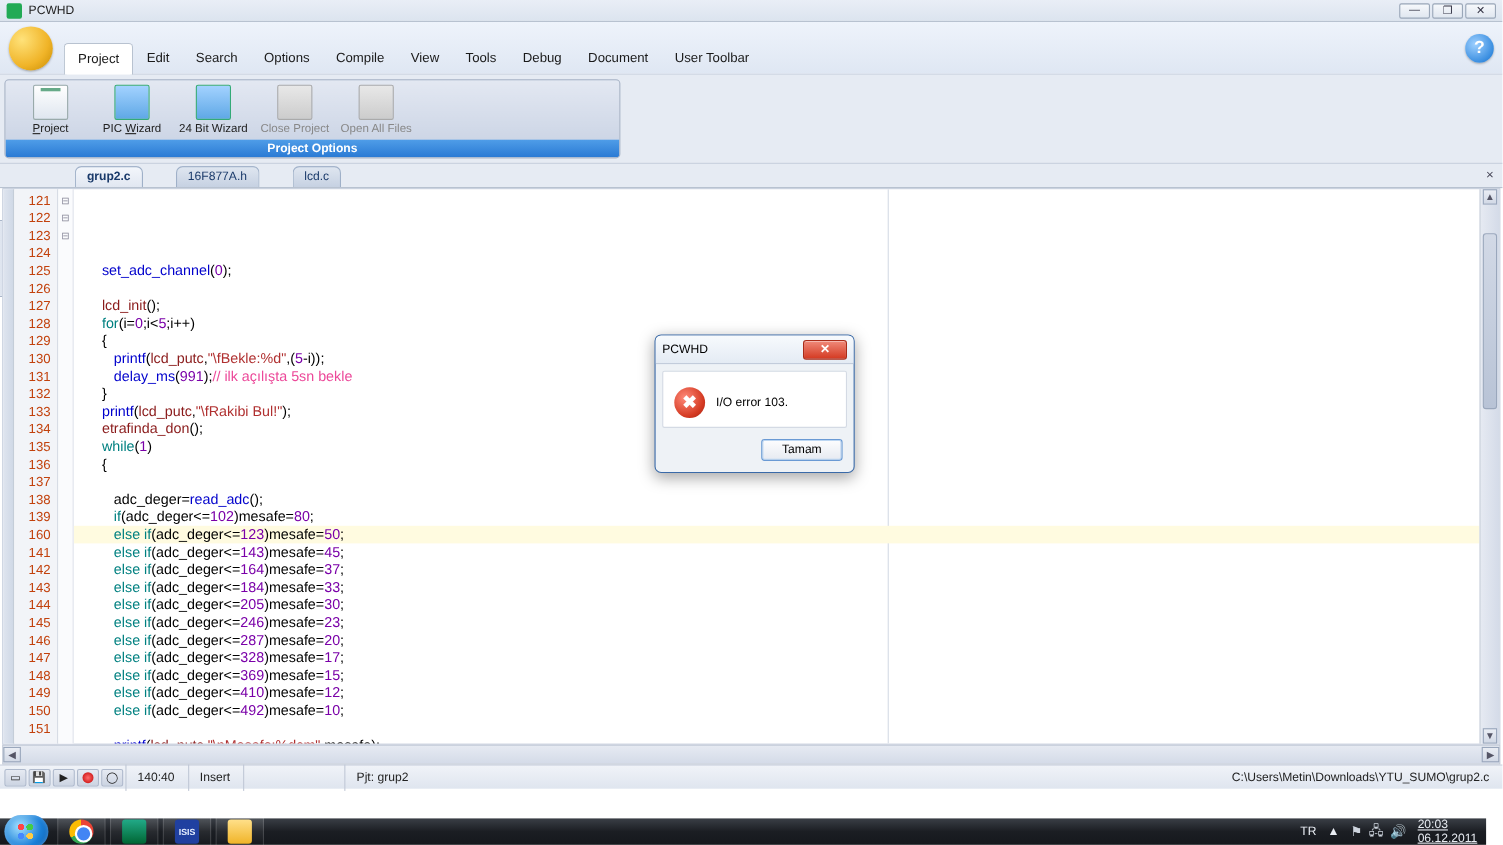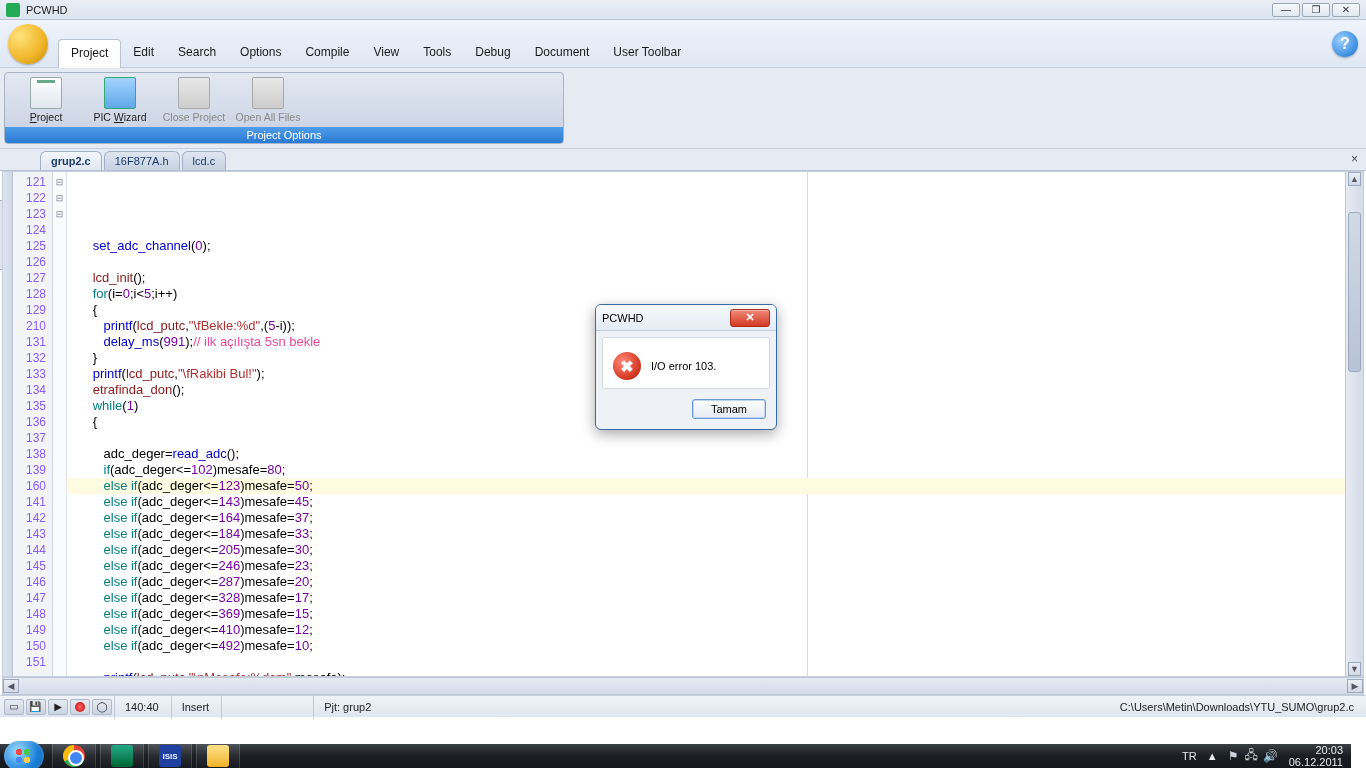--- a/index.html
+++ b/index.html
@@ -26,35 +26,35 @@
 .rib-item { width:74px; display:flex; flex-direction:column; align-items:center; justify-content:flex-end; padding:2px; font-size:10.5px; color:#222; text-align:center; line-height:1.15; }
 .rib-item.disabled { color:#888; }
 .rib-ico { width:32px; height:32px; margin-bottom:2px; border-radius:2px; }
 .ico-project { background:linear-gradient(#fff,#dfe6ef); border:1px solid #9aa; position:relative; }
 .ico-project::after { content:""; position:absolute; top:2px; left:6px; width:18px; height:3px; background:#6a8; }
 .ico-pic { background:linear-gradient(#a3d2ff,#5fa8e6); border:1px solid #3a7; }
 .ico-create { background:linear-gradient(#fff,#e5e9ef); border:1px solid #aaa; }
 .ico-open, .ico-close { background:linear-gradient(#e8e8e8,#ccc); border:1px solid #aaa; }
 .ico-find { background:linear-gradient(#fff,#e5e9ef); border:1px solid #aaa; position:relative; }
 .ico-find::after { content:""; position:absolute; left:11px; top:4px; width:8px; height:8px; border:2px solid #c33; border-radius:50%; }
-.ribbon-footer { background:linear-gradient(#4f9de8,#2a7ad4); color:#fff; font-size:11px; text-align:center; padding:2px 0; }
+.ribbon-footer { background:linear-gradient(#4f9de8,#2a7ad4); color:#fff; font-size:11px; text-align:center; padding:2px 0;font-weight:bold; }
 
 
 .filetabs { display:flex; align-items:flex-end; height:22px; background:#e6ebf3; padding-left:40px; border-bottom:1px solid #b8c2d0; position:relative; }
-.filetab { font-size:11px; padding:3px 10px; background:linear-gradient(#dfe6f0,#c6d1e2); border:1px solid #9fb0c8; border-bottom:none; border-radius:6px 6px 0 0; margin-right:2px; color:#1a3a6a; }
+.filetab { font-size:11px; padding:3px 10px; background:linear-gradient(#dfe6f0,#c6d1e2); border:1px solid #9fb0c8; border-bottom:none; border-radius:6px 6px 0 0; margin-right:2px; color:#1a3a6a;margin-left:28px; }
 .filetab.active { background:linear-gradient(#f3f6fb,#e1e7f1); font-weight:bold; }
 .filetabs .close-x { position:absolute; right:8px; top:3px; font-size:12px; color:#445; }
 
 
 .side-tab { position:absolute; left:0; top:200px; width:18px; height:70px; background:linear-gradient(90deg,#e0e6f0,#cdd7e6); border:1px solid #aab6c9; border-left:none; border-radius:0 4px 4px 0; font-size:10px; display:flex; align-items:center; justify-content:center; writing-mode:vertical-rl; color:#334; }
 
 
 .editor { position:relative; height:506px; background:#fff; border:1px solid #c5cedc; margin:0 2px; display:flex; font-family:"Courier New",monospace; font-size:13px; }
 .gutter-a { width:10px; background:linear-gradient(90deg,#dfe5ef,#cfd8e6); border-right:1px solid #b8c2d0; }
-.gutter-nums { width:40px; background:#f2f4f8; border-right:1px solid #d0d6e0; text-align:right; padding-right:6px; color:#8b5cf6; font-size:12px; line-height:16px; padding-top:2px; }
+.gutter-nums { width:40px; background:#f2f4f8; border-right:1px solid #d0d6e0; text-align:right; padding-right:6px; color:#c2410c; font-size:12px; line-height:16px; padding-top:2px; }
 .gutter-fold { width:14px; background:#fafbfd; border-right:1px solid #e0e4ec; font-size:9px; color:#889; line-height:16px; padding-top:2px; text-align:center; }
 .code { flex:1; white-space:pre; line-height:16px; padding:2px 0 0 4px; color:#000; position:relative; overflow:hidden; }
 .code .hl-line { position:absolute; left:0; right:0; height:16px; background:#fffbe0; z-index:0; }
 .code-lines { position:relative; z-index:1; }
 .k-blue { color:#0000cc; }
 .k-teal { color:#008080; }
 .k-green { color:#ec4899; }
 .k-red { color:#b03030; }
 .k-purple { color:#7a00a8; }
 .k-dred { color:#8a1a1a; }
@@ -84,21 +84,21 @@
   radial-gradient(circle at 4px 12px, #48f 0 3px, transparent 3px),
   radial-gradient(circle at 12px 12px, #fc4 0 3px, transparent 3px); }
 .tb-item { width:44px; height:30px; margin-right:4px; border-radius:3px; background:linear-gradient(rgba(255,255,255,.12),rgba(255,255,255,0)); border:1px solid rgba(255,255,255,.15); display:flex; align-items:center; justify-content:center; }
 .tb-ico { width:22px; height:22px; border-radius:3px; }
 .ic-chrome { background:conic-gradient(#ea4335 0 120deg,#34a853 120deg 240deg,#fbbc05 240deg 360deg); border-radius:50%; position:relative; }
 .ic-chrome::after { content:""; position:absolute; left:5px; top:5px; width:12px; height:12px; background:#4285f4; border:2px solid #fff; border-radius:50%; }
 .ic-green { background:linear-gradient(#2a8,#063); }
 .ic-isis { background:#2040a0; color:#e8f0ff; font-size:8px; display:flex; align-items:center; justify-content:center; font-weight:bold; }
 .ic-folder { background:linear-gradient(#ffe08a,#f0b428); }
 .tray { margin-left:auto; display:flex; align-items:center; color:#e8ecf2; font-size:11px; gap:10px; padding-right:4px; }
-.tray .clock { text-align:right; line-height:1.1; }
+.tray .clock { text-align:left; line-height:1.1;text-decoration:underline; }
 .tray-icons { display:flex; gap:6px; align-items:center; font-size:12px; color:#cdd4dd; }
 
 
 .dialog { position:absolute; left:595px; top:304px; width:182px; background:#eef2f6; border:1px solid #3a6aa8; border-radius:6px; box-shadow:0 4px 14px rgba(0,0,0,.35); font-size:11px; overflow:hidden; }
 .dlg-title { height:26px; background:linear-gradient(#f7fafd,#e4ebf4); display:flex; align-items:center; padding:0 6px; border-bottom:1px solid #c2ccdb; }
 .dlg-close { margin-left:auto; width:40px; height:18px; background:linear-gradient(#f08a7a,#d43a22); border:1px solid #a92b18; border-radius:3px; color:#fff; display:flex; align-items:center; justify-content:center; font-size:11px; font-weight:bold; box-shadow:inset 0 1px 0 rgba(255,255,255,.4); }
 .dlg-body { padding:14px 10px 8px; background:#fff; margin:6px; border:1px solid #d4dae4; border-radius:2px; display:flex; align-items:center; gap:10px; }
 .dlg-ico { width:28px; height:28px; border-radius:14px; background:radial-gradient(circle at 35% 35%, #ff8a7a, #d43a22 65%, #a02012); color:#fff; display:flex; align-items:center; justify-content:center; font-weight:bold; font-size:16px; }
 .dlg-btns { padding:4px 10px 10px; display:flex; justify-content:flex-end; }
 .dlg-btn { padding:3px 18px; background:linear-gradient(#fdfdfe,#e6eaf1); border:1px solid #6a9ad4; border-radius:3px; box-shadow:0 0 0 1px #bcd6f2 inset; font-size:11px; }
@@ -138,20 +138,24 @@
   <div class="ribbon">
     <div class="ribbon-body" id="ribbon-body">
         <div class="rib-item">
           <div class="rib-ico ico-project"></div>
           <div><u>P</u>roject</div>
         </div>
         <div class="rib-item">
           <div class="rib-ico ico-pic"></div>
           <div>PIC <u>W</u>izard</div>
         </div>
+        <div class="rib-item">
+          <div class="rib-ico ico-pic"></div>
+          <div>24 Bit Wizard</div>
+        </div>
         <div class="rib-item disabled">
           <div class="rib-ico ico-close"></div>
           <div>Close Project</div>
         </div>
         <div class="rib-item disabled">
           <div class="rib-ico ico-open"></div>
           <div>Open All Files</div>
         </div>
       </div>
     <div class="ribbon-footer">Project Options</div>
@@ -172,21 +176,21 @@
   <div class="gutter-nums" id="gutter-nums">
       <div>121</div>
       <div>122</div>
       <div>123</div>
       <div>124</div>
       <div>125</div>
       <div>126</div>
       <div>127</div>
       <div>128</div>
       <div>129</div>
-      <div>210</div>
+      <div>130</div>
       <div>131</div>
       <div>132</div>
       <div>133</div>
       <div>134</div>
       <div>135</div>
       <div>136</div>
       <div>137</div>
       <div>138</div>
       <div>139</div>
       <div>160</div>

